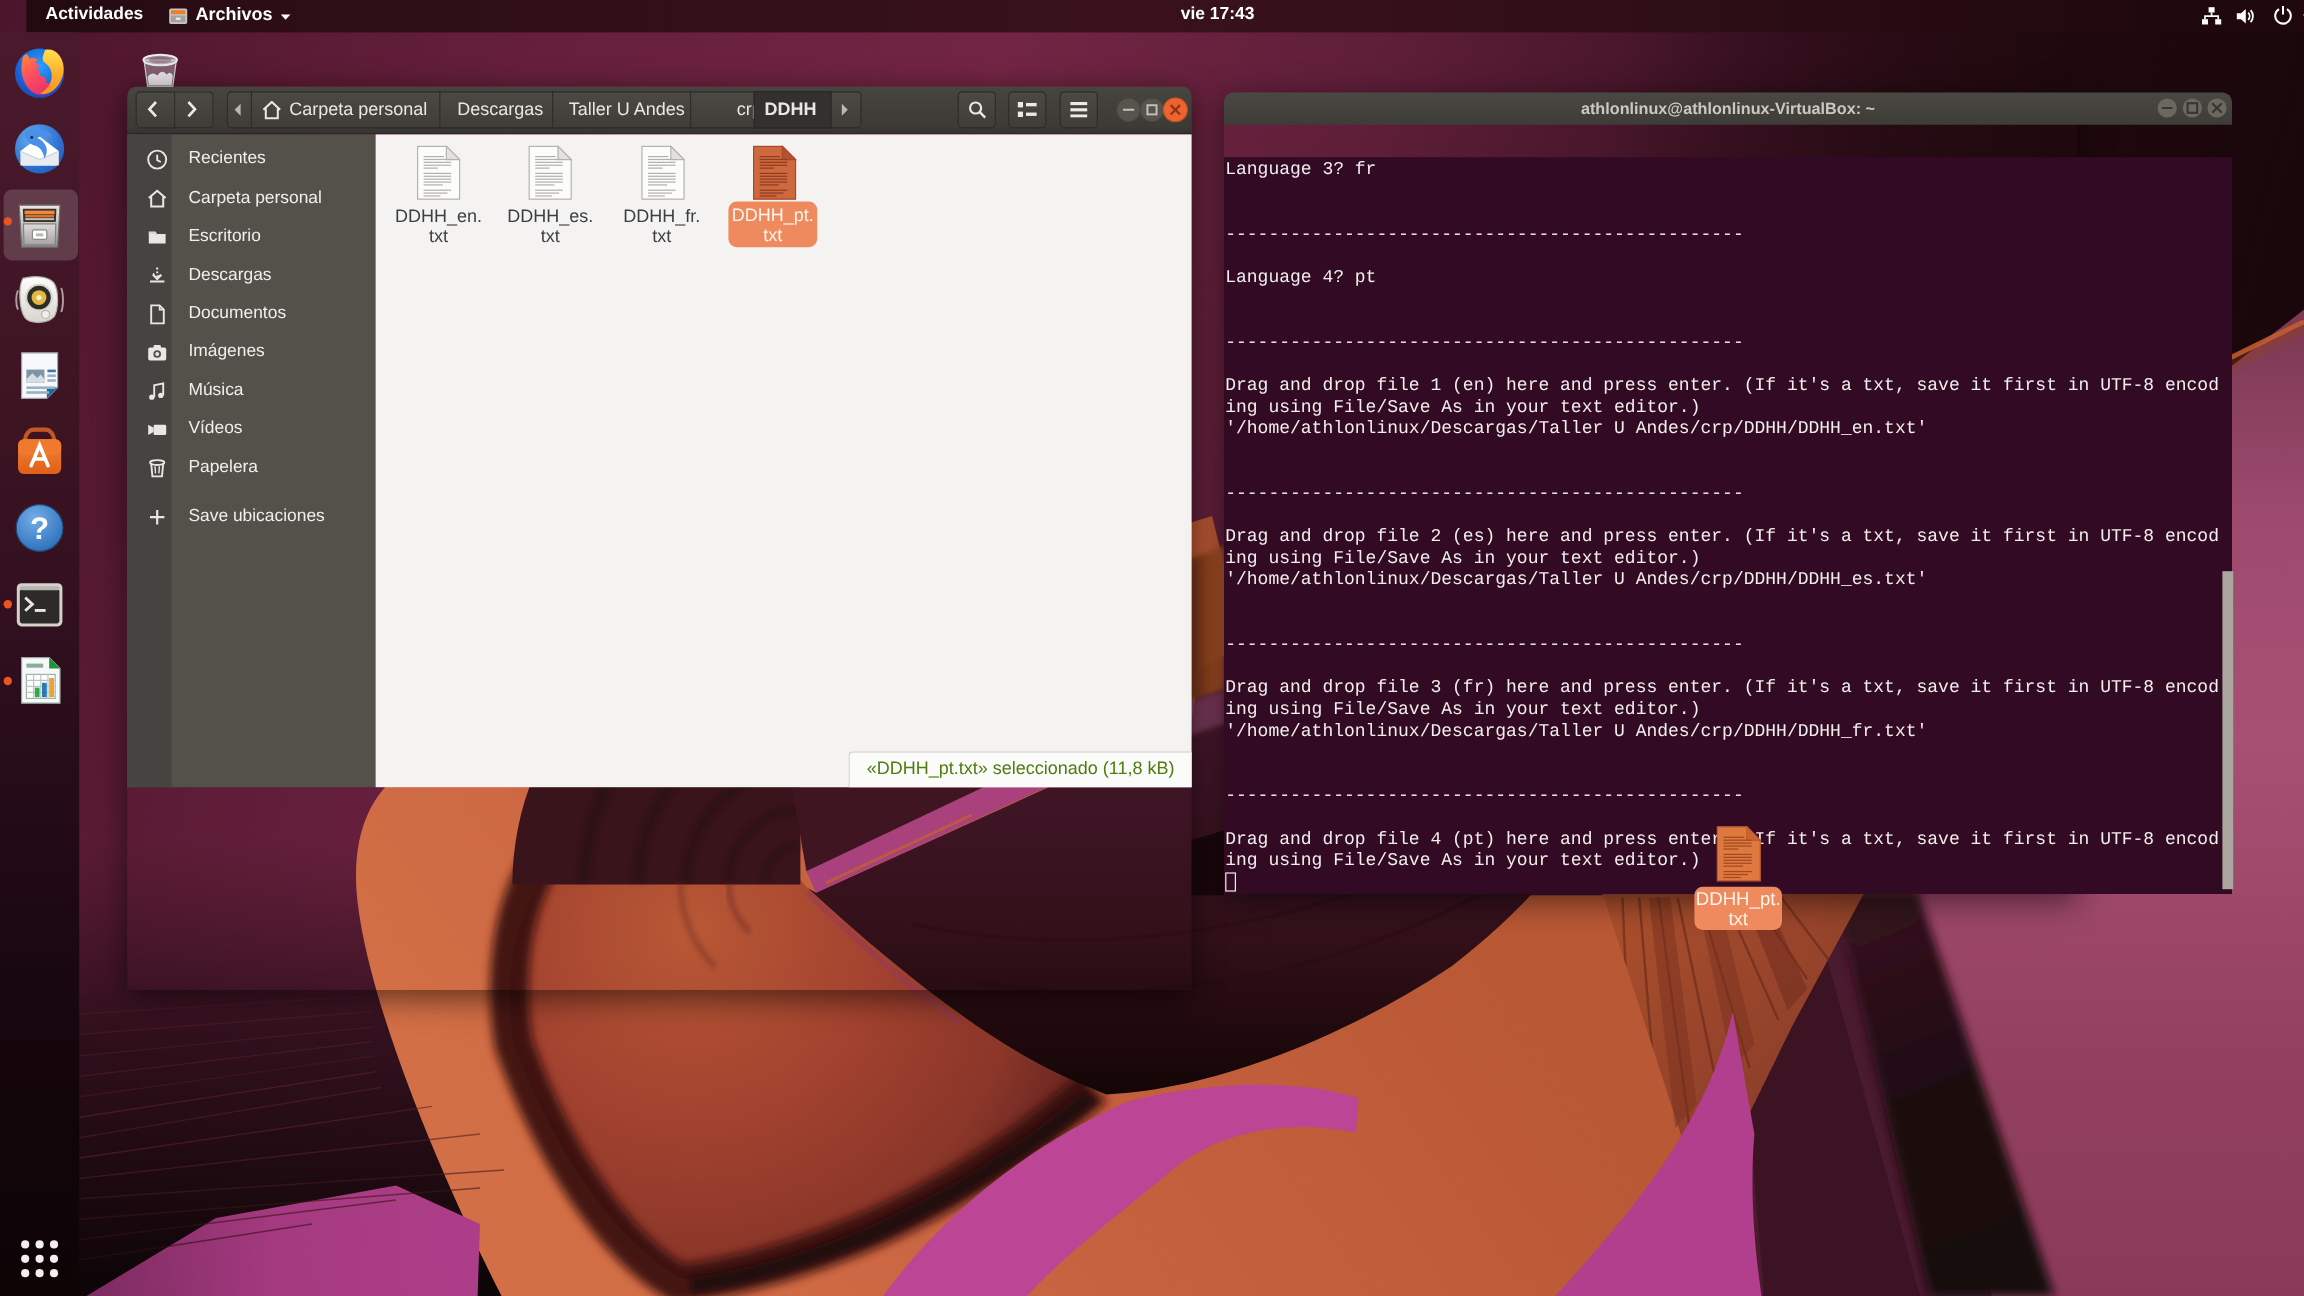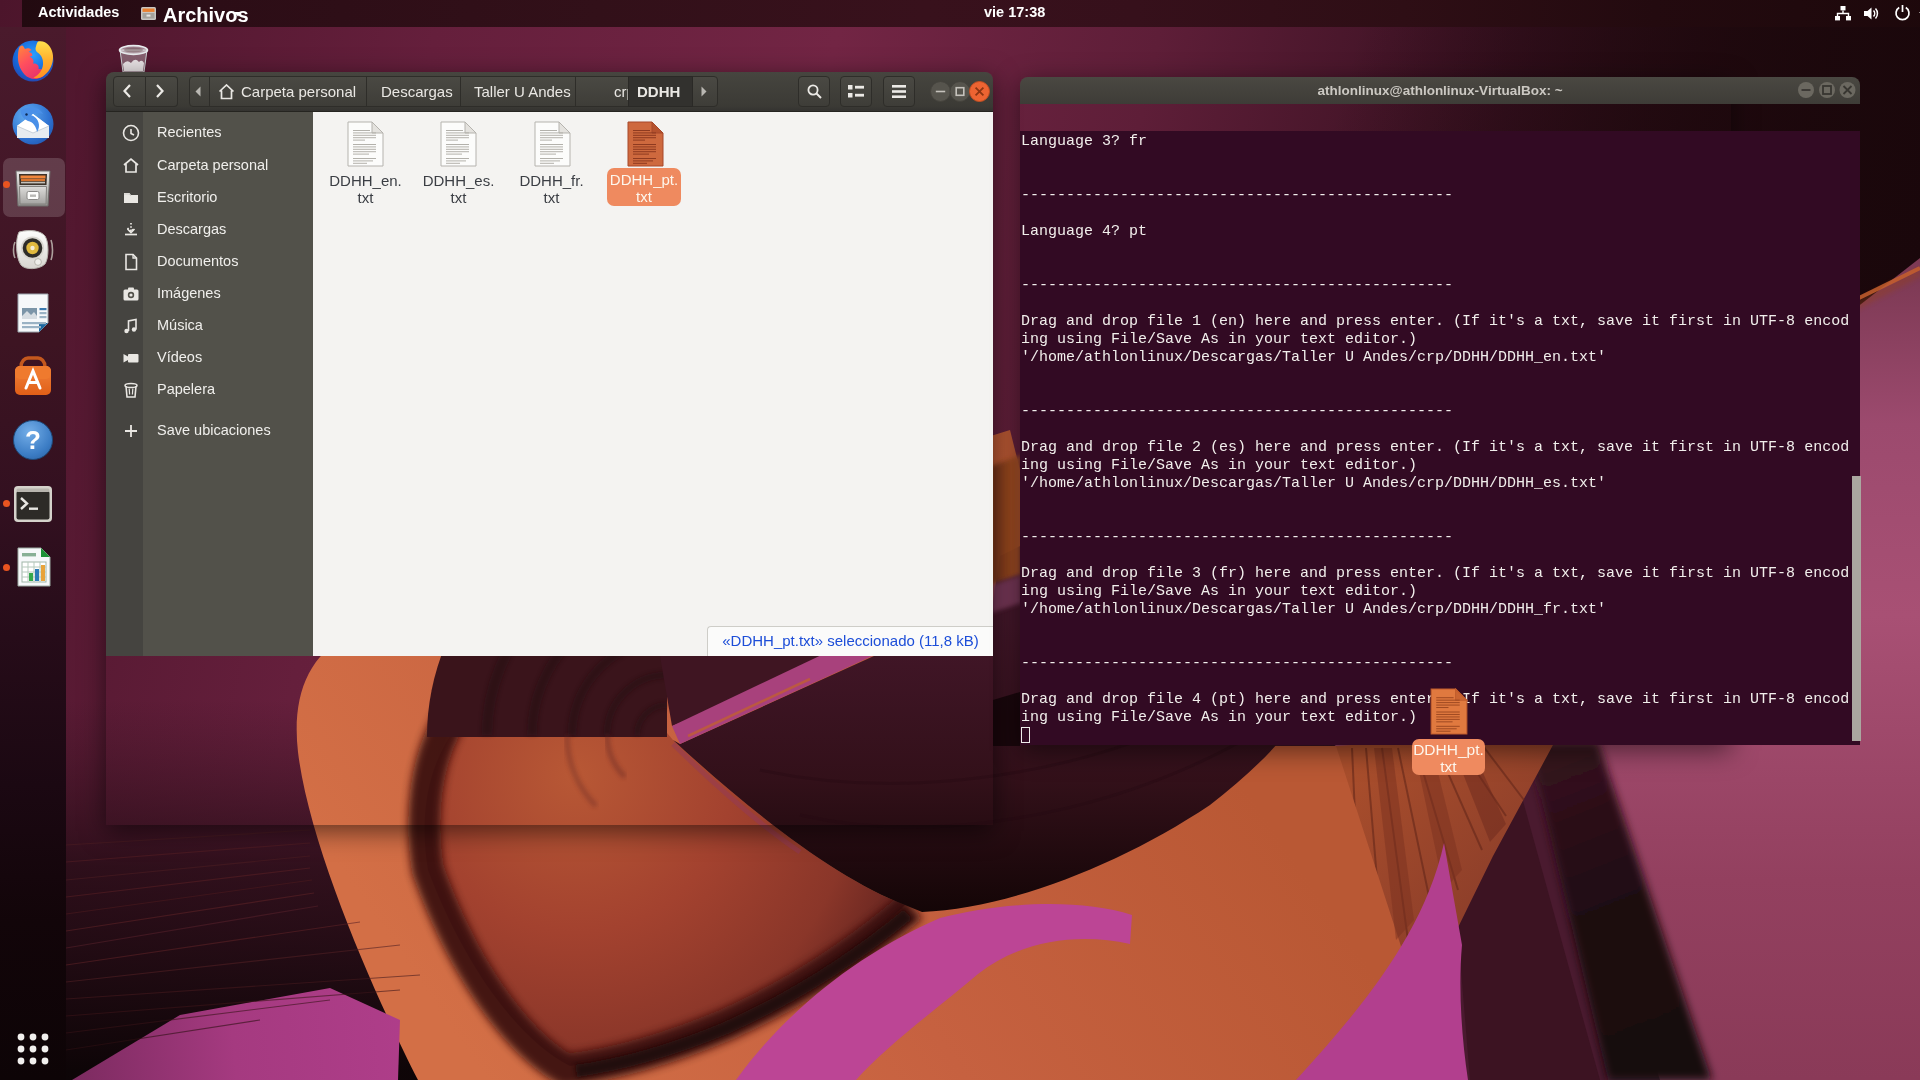--- a/index.html
+++ b/index.html
@@ -5,21 +5,21 @@
   * { margin:0; padding:0; box-sizing:border-box; }
   html,body { width:1920px; height:1080px; overflow:hidden; background:#000; font-family:"Liberation Sans", sans-serif; }
   #screen { position:relative; width:1920px; height:1080px; overflow:hidden; }
   #wall { position:absolute; left:0; top:0; }
 
   
   #topbar { position:absolute; left:0; top:0; width:1920px; height:27px;
     background:linear-gradient(to right,#220a10 0%,#2c0d16 10%,#321019 30%,#38111c 47%,#36101b 58%,#2e0e15 72%,#230a0f 85%,#1d080b 100%);
     color:#fff;margin-left:22px; }
   #topbar .act { position:absolute; left:16px; top:4px; font-size:14.5px; font-weight:bold; }
-  #topbar .appname { position:absolute; left:141px; top:4px; font-size:20px; font-weight:bold; }
+  #topbar .appname { position:absolute; left:141px; top:4px; font-size:15px; font-weight:bold; }
   #topbar .clock { position:absolute; left:962px; top:4px; font-size:14.5px; font-weight:bold; }
 
   
   #dock { position:absolute; left:0; top:27px; width:66px; height:1053px;
     background:linear-gradient(to bottom,#4a1a2c 0%,#441728 14%,#3d1422 30%,#331020 45%,#260c19 58%,#1b0812 72%,#120509 85%,#0d0406 100%); }
   .dicon { position:absolute; left:11px; width:44px; height:44px; }
   .dactive { position:absolute; left:3px; top:131px; width:62px; height:59px; background:rgba(255,255,255,.16); border-radius:7px; }
   .ddot { position:absolute; left:3px; width:7px; height:7px; border-radius:50%; background:#e95420; }
   #grid9 { position:absolute; left:14px; top:1003px; width:38px; height:38px; }
 
@@ -34,21 +34,21 @@
   .crumbtxt { font-size:15px; color:#e9e7e3; }
   #naut .side { position:absolute; left:0; top:40px; width:207px; height:544px; background:#52514a; }
   #naut .sidestrip { position:absolute; left:0; top:40px; width:37px; height:544px; background:#454440; }
   .srow { position:absolute; left:51px; font-size:14.5px; color:#f0efec; }
   .sico { position:absolute; left:16px; width:18px; height:18px; }
   #naut .files { position:absolute; left:207px; top:40px; width:680px; height:544px; background:#f4f3f1; }
   .flabel { position:absolute; width:93px; text-align:center; font-size:15px; color:#3b3e44; line-height:17px; }
   .ficon { position:absolute; top:49px; width:37px; height:46px; }
   #naut .status { position:absolute; left:601px; top:554px; width:286px; height:30px; background:#fbfbfa;
     border:1px solid #cecdc8; border-right:none; border-bottom:none; border-radius:4px 0 0 0;
-    font-size:15px; color:#1d4ed8; text-align:center; line-height:28px; }
+    font-size:15px; color:#4d7c0f; text-align:center; line-height:28px; }
 
   
   #term { position:absolute; left:1020px; top:77px; width:711px; height:668px; border-radius:8px 8px 0 0;
     box-shadow:0 6px 26px rgba(0,0,0,.5);padding-left:32px; }
   #term .tbar { position:absolute; left:0; top:0; width:840px; height:27px; border-radius:8px 8px 0 0;
     background:linear-gradient(to bottom,#4a4842,#3e3c37); text-align:center;
     font-size:13.5px; font-weight:bold; color:#cbc8c2; line-height:27px; }
   #term .mbar { position:absolute; left:0; top:27px; width:840px; height:27px; background:#3b3935;
     font-size:13.5px; color:#d9d7d2; line-height:26px;margin-top:36px; }
   #term .mbar span { margin-right:14px; }
@@ -263,21 +263,21 @@
   <svg style="position:absolute;left:118px;top:5px" width="17" height="17" viewBox="0 0 17 17">
     <rect x="1" y="2" width="15" height="13" rx="1.5" fill="#c8c6c2"></rect>
     <rect x="2.5" y="3.5" width="12" height="3.4" fill="#e98030"></rect>
     <rect x="2.5" y="8" width="12" height="5.5" fill="#a5a29c"></rect>
     <rect x="6.5" y="9.6" width="4" height="2" fill="#e8e6e2"></rect>
   </svg>
   <span class="appname">Archivos</span>
   <svg style="position:absolute;left:211px;top:11px" width="10" height="7" viewBox="0 0 10 7">
         <path d="M1 1 L5 5.5 L9 1 Z" fill="#fff"></path>
       </svg>
-  <span class="clock">vie 17:38</span>
+  <span class="clock">vie 17:43</span>
   <svg style="position:absolute;left:1812px;top:5px" width="18" height="17" viewBox="0 0 18 17">
     <rect x="6.5" y="1" width="5" height="4.4" fill="#fff"></rect>
         <rect x="1" y="11" width="5" height="4.4" fill="#fff"></rect>
         <rect x="12" y="11" width="5" height="4.4" fill="#fff"></rect>
     <path d="M9 5.4 V8.5 M3.5 11 V8.5 H14.5 V11" stroke="#fff" stroke-width="1.4" fill="none"></path>
   </svg>
   <svg style="position:absolute;left:1840px;top:5px" width="18" height="17" viewBox="0 0 18 17">
     <path d="M2 6 H5.5 L9.5 2.5 V14.5 L5.5 11 H2 Z" fill="#fff"></path>
     <path d="M11.5 5.5 A4.4 4.4 0 0 1 11.5 11.5 M13.5 3.5 A7.4 7.4 0 0 1 13.5 13.5" stroke="#fff" stroke-width="1.5" fill="none"></path>
   </svg>

